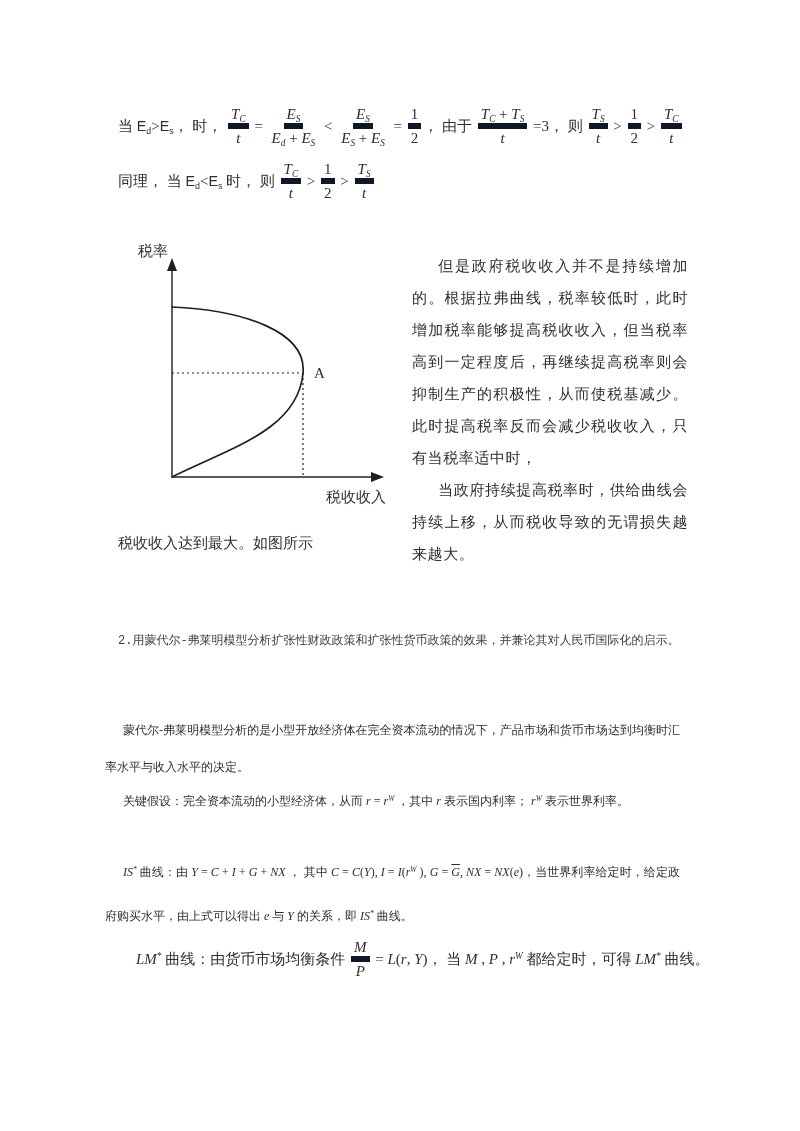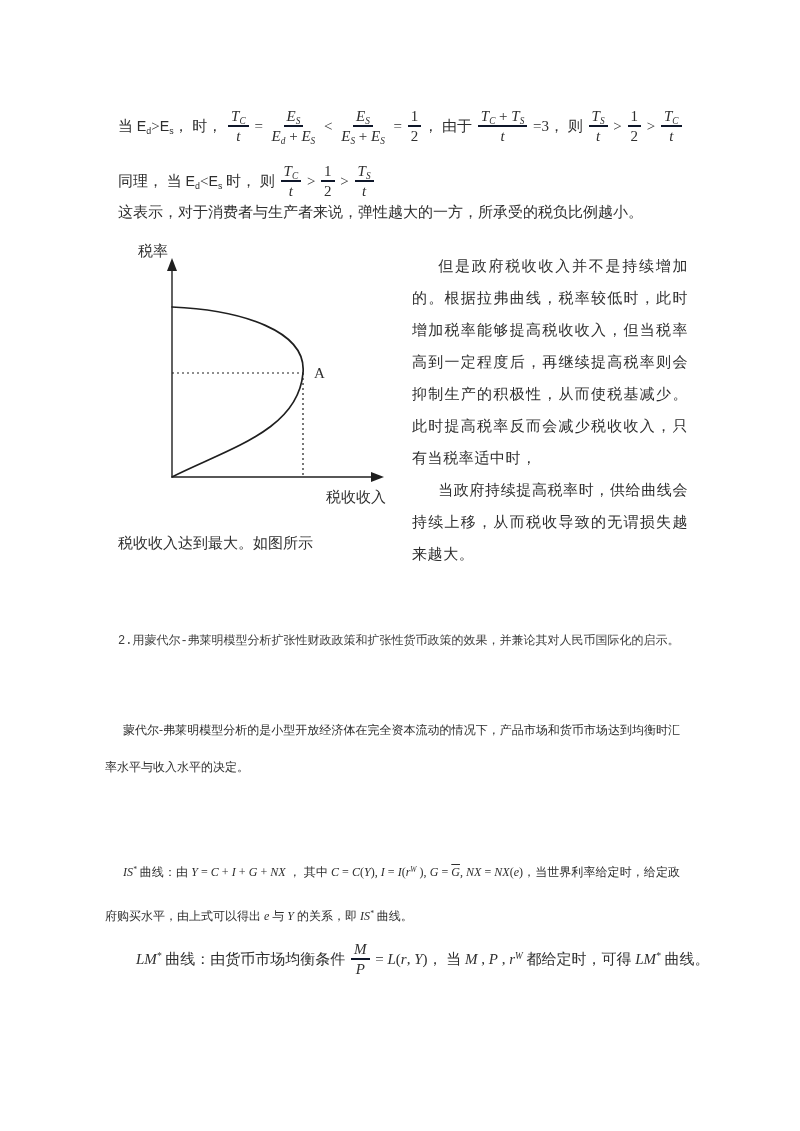--- a/index.html
+++ b/index.html
@@ -9,21 +9,21 @@
   .mrow{position:absolute;display:flex;align-items:center;font-size:15px;}
   .mrow > span{white-space:pre;}
   .mi{font-style:italic;font-family:"Liberation Serif",serif;}
   .mu{font-style:normal;font-family:"Liberation Sans",sans-serif;font-size:0.95em;}
   .ol{text-decoration:overline;}
   sub,sup{font-size:0.62em;line-height:0;}
   sub{vertical-align:-0.3em;}
   sup{vertical-align:0.55em;}
   .frac{display:inline-flex;flex-direction:column;align-items:center;text-align:center;
         vertical-align:middle;margin:0 2px;line-height:1.2;}
-  .frac .num{border-bottom:2px solid #0f172a;padding:0 3px;}
+  .frac .num{border-bottom:6px solid #0f172a;padding:0 3px;}
   .frac .den{padding:0 3px;}
   
   .tline{position:absolute;font-size:15px;}
   .rightcol{position:absolute;left:412px;top:250px;width:276px;font-size:15px;
             line-height:32px;text-align:justify;letter-spacing:0.6px;}
   .rightcol p{margin:0;text-indent:1.75em;}
   .heading{position:absolute;left:118px;top:628px;width:600px;
            font-family:Liberation Mono, monospace;font-size:12px;line-height:26px;
            color:#3c3c3c;}
   .bodypara{position:absolute;left:105px;width:575px;font-size:12px;text-align:justify;}
@@ -66,21 +66,20 @@
       <span>&lt;</span>
       <span class="mu">E<sub>s</sub></span>
       <span> 时， 则 </span>
       <span class="frac"><span class="num"><span class="mi">T<sub>C</sub></span></span><span class="den"><span class="mi">t</span></span></span>
       <span> &gt; </span>
       <span class="frac"><span class="num"><span>1</span></span><span class="den"><span>2</span></span></span>
       <span> &gt; </span>
       <span class="frac"><span class="num"><span class="mi">T<sub>S</sub></span></span><span class="den"><span class="mi">t</span></span></span>
     </div>
 
-  <div class="tline" style="left:118px;top:203px;">这表示，对于消费者与生产者来说，弹性越大的一方，所承受的税负比例越小。</div>
 
   <svg width="270" height="280" viewBox="0 0 270 280" style="position:absolute;left:130px;top:238px;">
 
     <line x1="42" y1="30" x2="42" y2="239" stroke="#1f1f1f" stroke-width="1.4"></line>
     <polygon points="42,20 37,33 47,33" fill="#1f1f1f"></polygon>
 
     <line x1="42" y1="239" x2="244" y2="239" stroke="#1f1f1f" stroke-width="1.4"></line>
     <polygon points="254,239 241,234 241,244" fill="#1f1f1f"></polygon>
 
     <path d="M 42 239 C 100 210, 168 192, 173 135 C 177 93, 112 72, 42 69" fill="none" stroke="#1f1f1f" stroke-width="1.7" stroke-linecap="round"></path>
@@ -97,20 +96,21 @@
     <p>但是政府税收收入并不是持续增加的。根据拉弗曲线，税率较低时，此时增加税率能够提高税收收入，但当税率高到一定程度后，再继续提高税率则会抑制生产的积极性，从而使税基减少。此时提高税率反而会减少税收收入，只有当税率适中时，</p>
     <p>当政府持续提高税率时，供给曲线会持续上移，从而税收导致的无谓损失越来越大。</p>
   </div>
 
   <div class="tline" style="left:118px;top:534px;">税收收入达到最大。如图所示</div>
 
   <div class="heading">2.用蒙代尔-弗莱明模型分析扩张性财政政策和扩张性货币政策的效果，并兼论其对人民币国际化的启示。</div>
 
   <div class="bodypara indent" style="top:712px;line-height:37px;">蒙代尔-弗莱明模型分析的是小型开放经济体在完全资本流动的情况下，产品市场和货币市场达到均衡时汇率水平与收入水平的决定。</div>
 
+  <div class="bodypara indent" style="top:782px;line-height:38px;"><span>关键假设：完全资本流动的小型经济体，从而 </span><span class="mi">r</span><span> = </span><span class="mi">r<sup>W</sup></span><span> ，其中 </span><span class="mi">r</span><span> 表示国内利率； </span><span class="mi">r<sup>W</sup></span><span> 表示世界利率。</span></div>
 
   <div class="bodypara indent" style="top:850px;line-height:44px;"><span class="mi">IS<sup>*</sup></span><span> 曲线：由 </span><span class="mi">Y</span><span> = </span><span class="mi">C</span><span> + </span><span class="mi">I</span><span> + </span><span class="mi">G</span><span> + </span><span class="mi">NX</span><span> ， 其中 </span><span class="mi">C</span><span> = </span><span class="mi">C</span><span>(</span><span class="mi">Y</span><span>), </span><span class="mi">I</span><span> = </span><span class="mi">I</span><span>(</span><span class="mi">r<sup>W</sup></span><span> ), </span><span class="mi">G</span><span> = </span><span class="mi ol">G</span><span>, </span><span class="mi">NX</span><span> = </span><span class="mi">NX</span><span>(</span><span class="mi">e</span><span>)，</span><span>当世界利率给定时，给定政府购买水平，由上式可以得出 </span><span class="mi">e</span><span> 与 </span><span class="mi">Y</span><span> 的关系，即 </span><span class="mi">IS<sup>*</sup></span><span> 曲线。</span></div>
 
   <div class="lmrow" style="left:136px;top:934px;height:50px;">
       <span class="mi">LM<sup>*</sup></span>
       <span> 曲线：由货币市场均衡条件 </span>
       <span class="frac"><span class="num"><span class="mi">M</span></span><span class="den"><span class="mi">P</span></span></span>
       <span> = </span>
       <span class="mi">L</span>
       <span>(</span>

